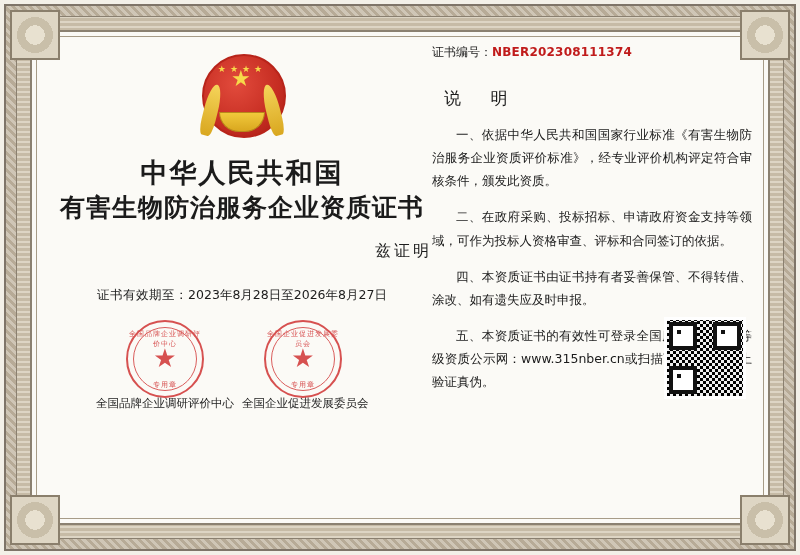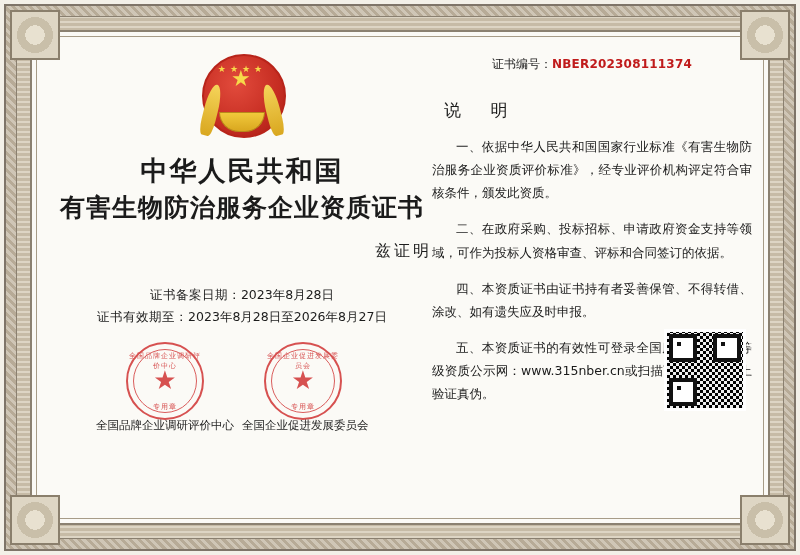--- a/index.html
+++ b/index.html
@@ -132,21 +132,21 @@
     bottom: 6px;
     width: 14px; height: 52px;
     background: linear-gradient(#f5d45a, #d9a71f);
     border-radius: 50% 50% 30% 30%;
   }
   .emblem-wheat-l { left: 10px; transform: rotate(14deg); }
   .emblem-wheat-r { right: 10px; transform: rotate(-14deg); }
 
   .title-main {
     margin-top: 14px;
-    font-family: Liberation Mono, monospace;
+    font-family: Liberation Serif, serif;
     font-size: 27px;
     font-weight: bold;
     color: #1b1b1b;
     letter-spacing: 2px;
     line-height: 1.3;
   }
   .title-sub {
     font-family: "DejaVu Sans", sans-serif;
     font-size: 25px;
     font-weight: bold;
@@ -251,25 +251,25 @@
   .org-names .o2 { position: absolute; left: 190px; top: 0; }
 
   
   .right-col {
     position: absolute;
     right: 6px;
     top: 0;
     width: 320px;
   }
   .cert-no {
-    text-align: center;
+    text-align: left;
     font-family: "DejaVu Sans", sans-serif;
     font-size: 12px;
     color: #1c1c1c;
-    margin-top: 14px;
+    margin-top: 2px;
   }
   .cert-no .num { color: #c01b1b; font-weight: bold; letter-spacing: 0.2px; }
 
   .notes-title {
     margin-top: 26px;
     text-align: left;
     font-family: "DejaVu Sans", sans-serif;
     font-size: 17px;
     color: #1a1a1a;
     letter-spacing: 12px;
@@ -341,23 +341,20 @@
         <div class="emblem-wheat-r"></div>
         <div class="emblem-gear"></div>
       </div>
 
       <div class="title-main">中华人民共和国</div>
       <div class="title-sub">有害生物防治服务企业资质证书</div>
 
       <div class="certify-word">兹证明</div>
 
       <div class="dates">
-        <div class="row">
-          <span class="label">证书备案日期：</span><span>2023年8月28日</span>
-        </div>
         <div class="row">
           <span class="label">证书有效期至：</span><span>2023年8月28日至2026年8月27日</span>
         </div>
       </div>
 
       <div class="seals">
         <div class="seal one">
           <div class="seal-ring"></div>
           <div class="seal-text">全国品牌企业调研评价中心</div>
           <div class="seal-star">★</div>

